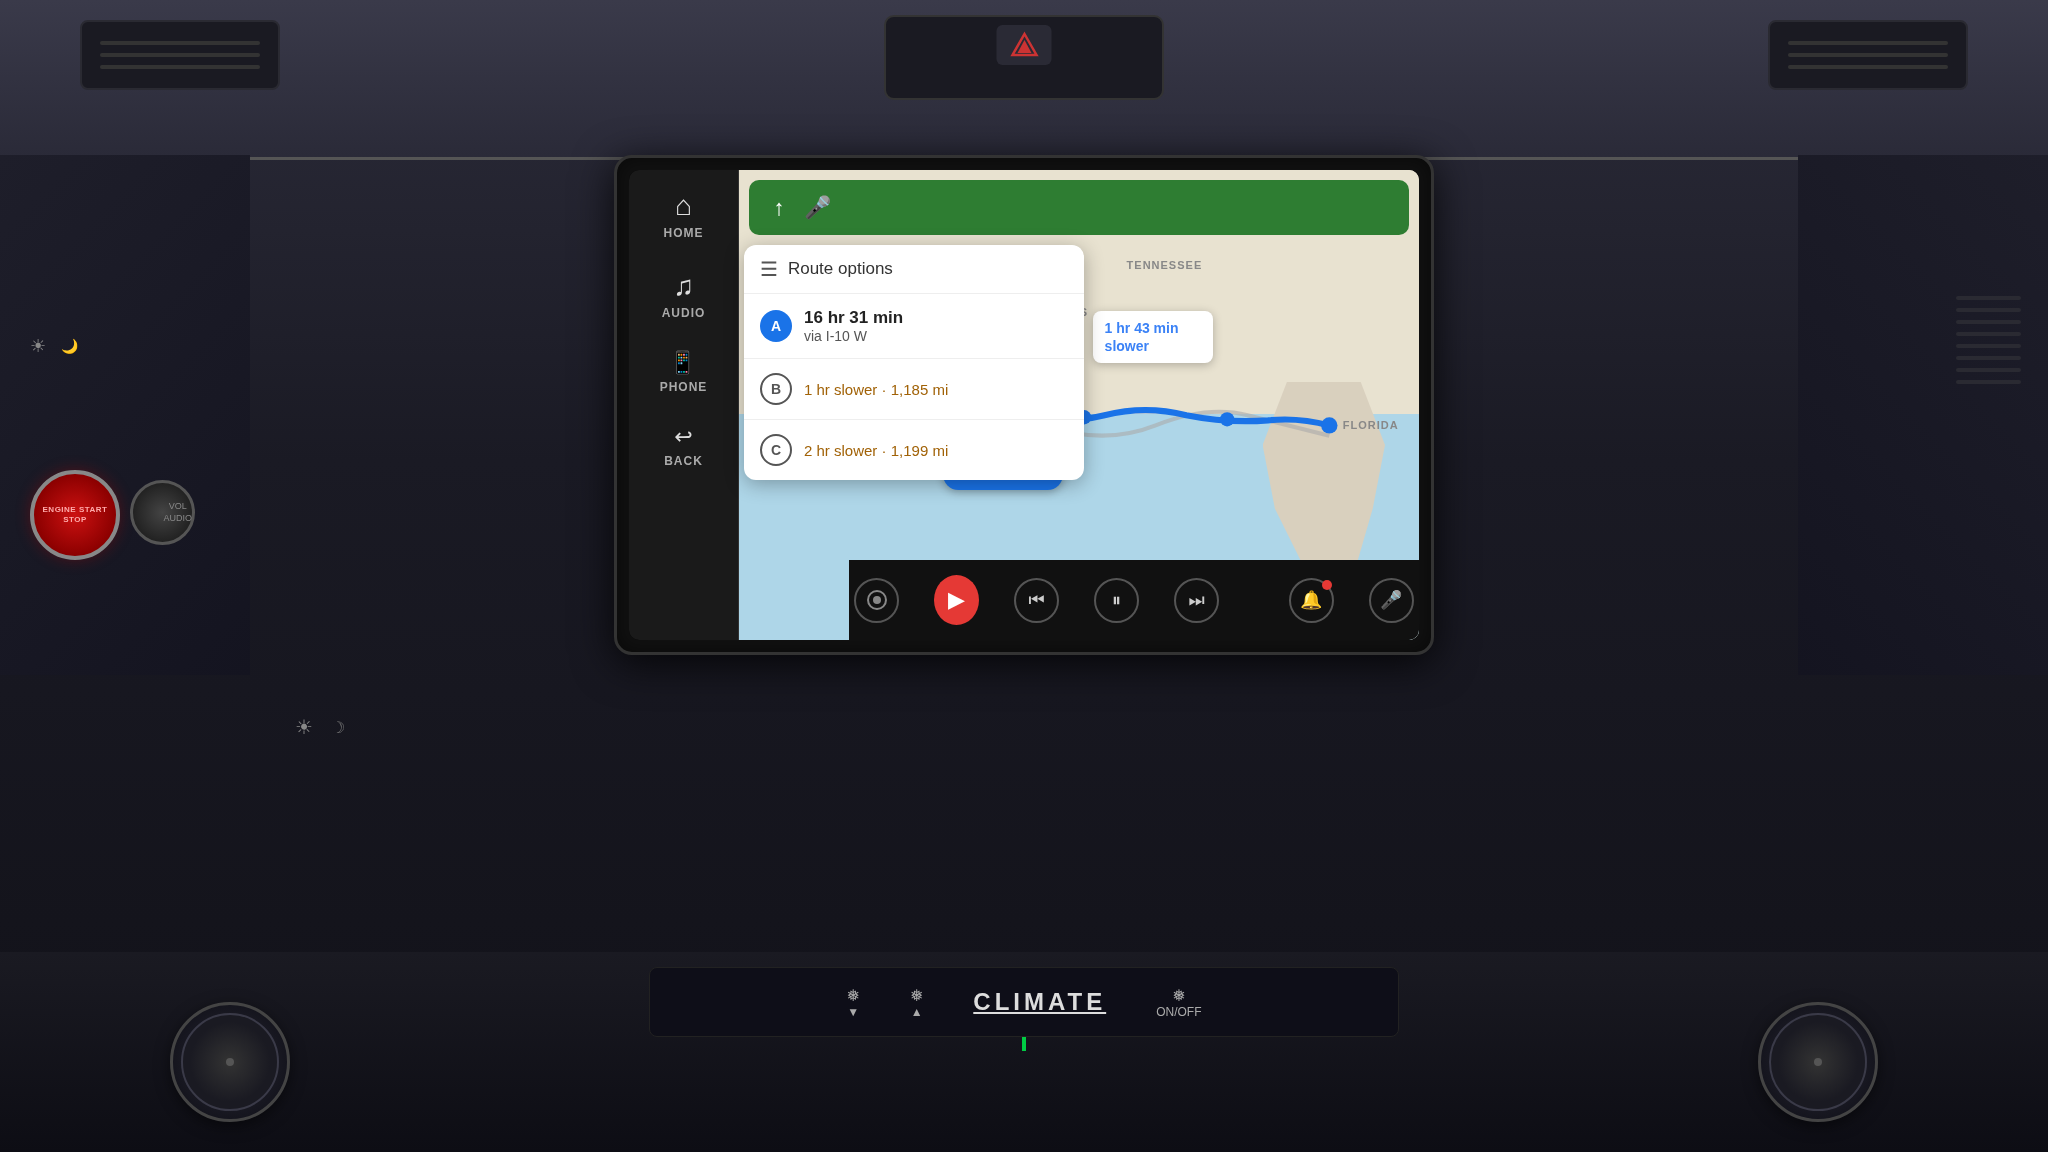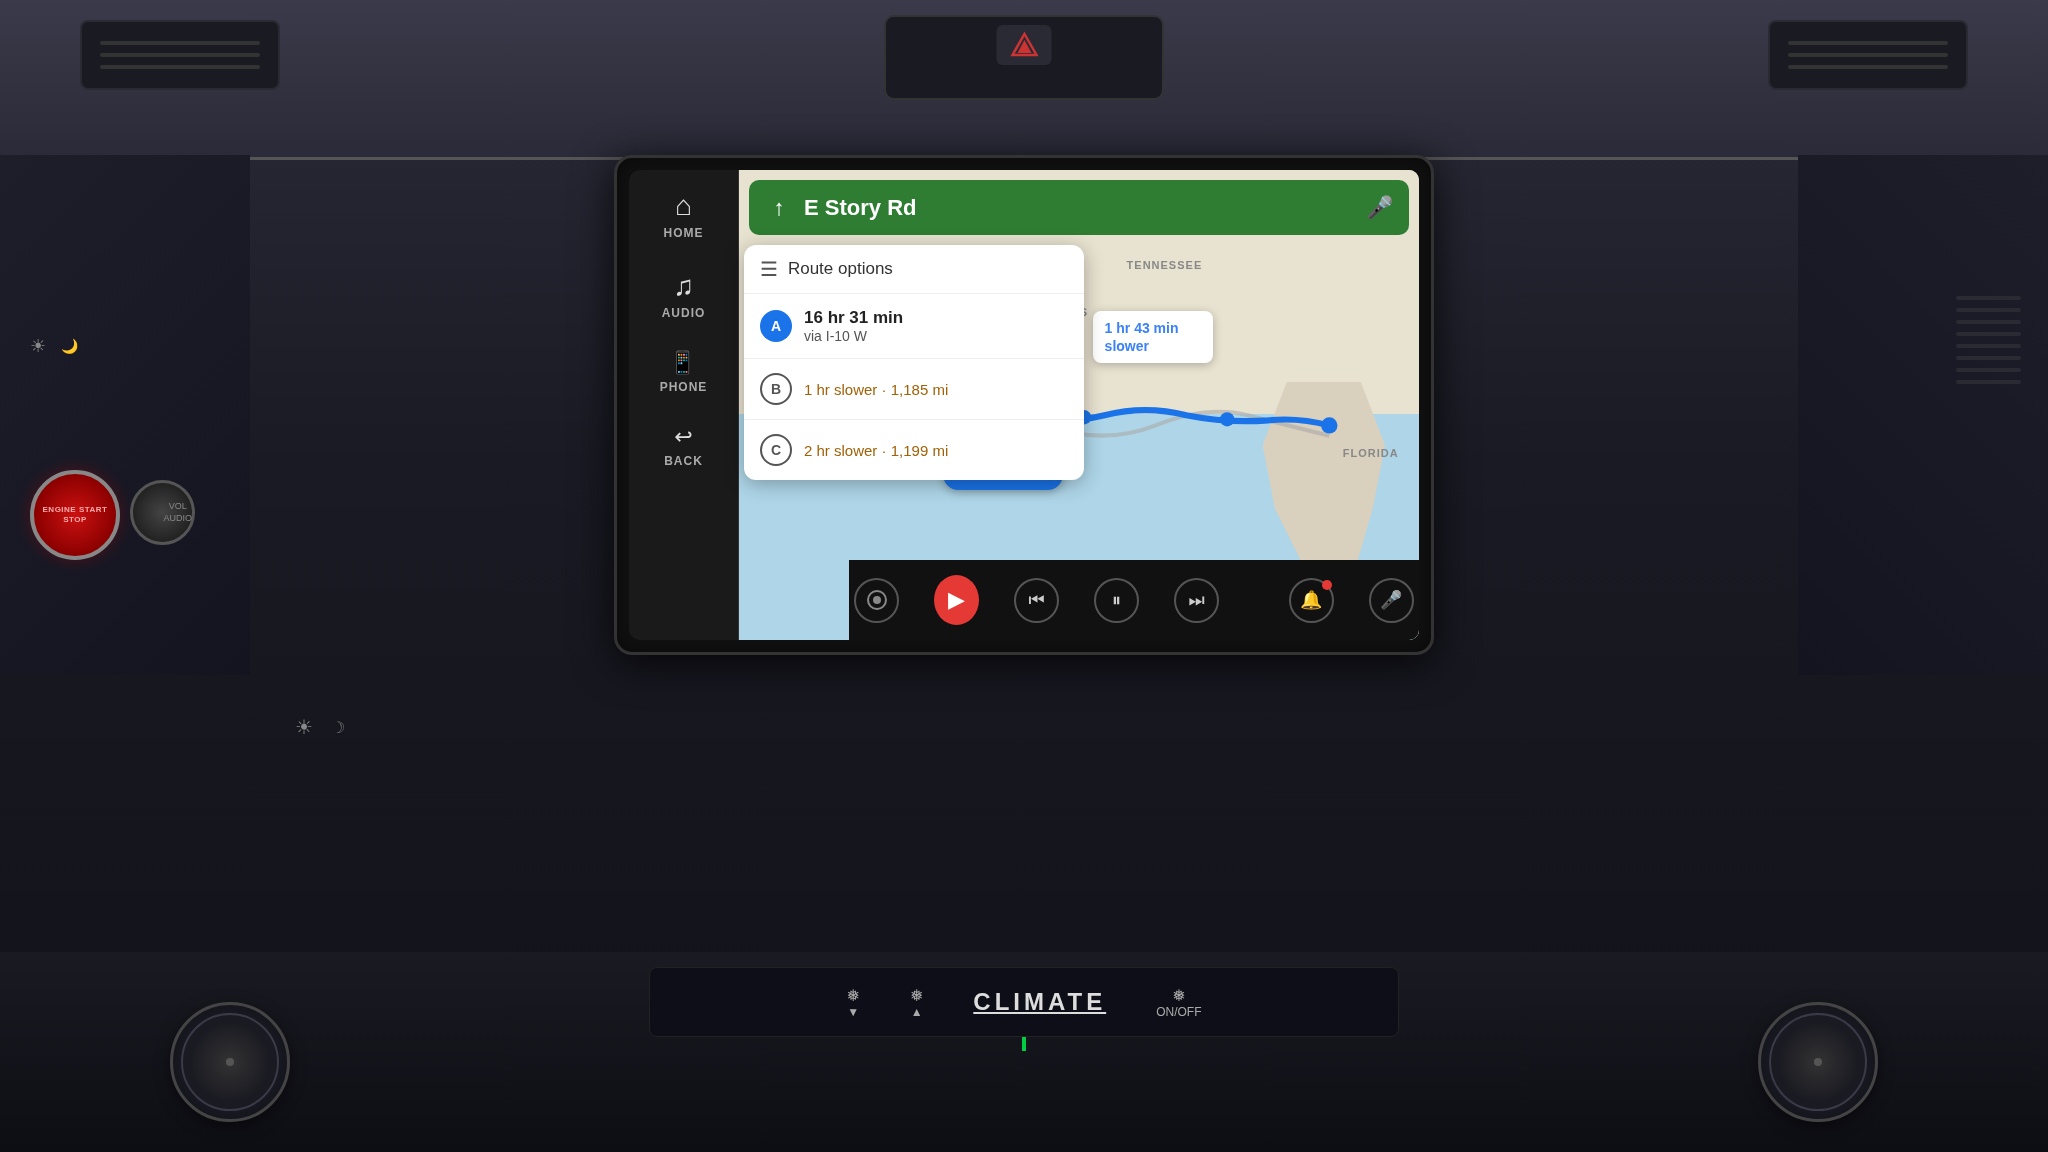--- a/index.html
+++ b/index.html
@@ -497,21 +497,21 @@
 
           <div style="position:absolute;inset:0;background:#e8e2d0;"></div>
 
           <div style="position:absolute;bottom:0;left:0;right:0;height:48%;background:#aed6e8;"></div>
 
           <div style="position:absolute;bottom:10%;right:5%;width:18%;height:45%;background:#d9d0be;border-radius:0 0 40% 20%;clip-path:polygon(20% 0,80% 0,100% 30%,90% 60%,70% 100%,40% 95%,10% 60%,0% 30%);"></div>
 
           <div class="map-label" style="left:28%;top:22%;">OKLAHOMA</div>
           <div class="map-label" style="left:41%;top:29%;">ARKANSAS</div>
           <div class="map-label" style="left:57%;top:19%;">TENNESSEE</div>
-          <div class="map-label" style="right:3%;top:53%;margin-top:28px;">FLORIDA</div>
+          <div class="map-label" style="right:3%;top:53%;">FLORIDA</div>
           <div class="map-label" style="left:32%;bottom:10%;">Mexico</div>
           <div class="map-label" style="right:22%;top:4%;">NOR<br>CAROLI</div>
 
           <svg class="route-svg" viewBox="0 0 630 460" xmlns="http://www.w3.org/2000/svg">
 
             <path d="M 160 240 Q 220 230 280 250 Q 340 270 390 250 Q 440 230 480 240 Q 520 250 560 260" stroke="#aaa" stroke-width="4" fill="none" opacity="0.6"></path>
 
             <path d="M 160 245 Q 200 235 240 240 Q 300 250 340 240 Q 380 230 420 240 Q 460 248 500 245 Q 530 242 560 250" stroke="#1a73e8" stroke-width="6" fill="none"></path>
 
             <circle cx="160" cy="245" r="8" fill="#e53935"></circle>
@@ -529,21 +529,20 @@
             <span>16 hr 31 min</span>
           </div>
 
           <div style="position:absolute;bottom:8px;right:10px;font-size:15px;font-weight:bold;">
             <span class="g-blue">G</span><span class="g-red">o</span><span class="g-yellow">o</span><span class="g-blue">g</span><span class="g-green">l</span><span class="g-red">e</span>
           </div>
         </div>
 
         <div class="nav-header">
           <div class="nav-arrow">↑</div>
-          <div class="nav-street">E Story Rd</div>
           <div class="nav-mic">🎤</div>
         </div>
 
         <div class="route-overview-panel">
 
           <div class="route-options-btn">
             <span class="route-options-icon">☰</span>
             <span class="route-options-label">Route options</span>
           </div>
 

